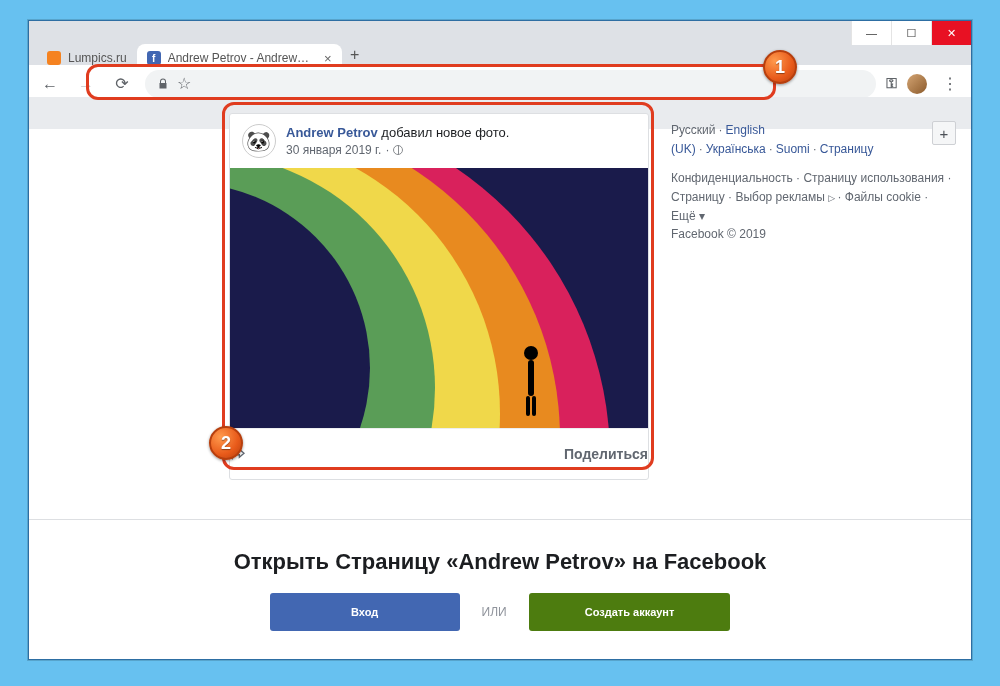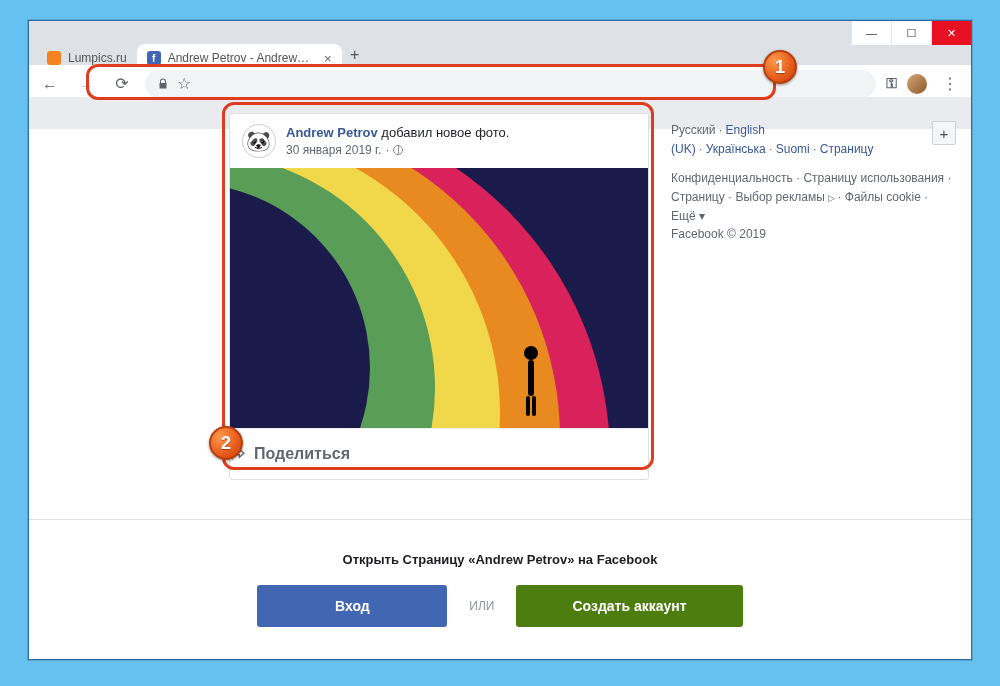--- a/index.html
+++ b/index.html
@@ -53,39 +53,39 @@
   .r2 { width:640px; height:640px; left:-310px; top:-50px; background:#e88a1f; }
   .r3 { width:560px; height:560px; left:-290px; top:-35px; background:#f0d84a; }
   .r4 { width:470px; height:470px; left:-265px; top:-15px; background:#5a9d57; }
   .r5 { width:370px; height:370px; left:-230px; top:15px;  background:#1a1b4b; }
   .silhouette { position:absolute; right:105px; bottom:10px; width:24px; height:72px; }
   .silhouette .head { width:14px; height:14px; background:#000; border-radius:50%; margin:0 auto; }
   .silhouette .body { width:6px; height:36px; background:#000; margin:0 auto; border-radius:3px; }
   .silhouette .legs { display:flex; justify-content:center; gap:2px; }
   .silhouette .legs span { width:4px; height:20px; background:#000; border-radius:2px; }
 
-  .postfoot { display:flex; align-items:center; justify-content:flex-start; gap:8px; height:51px; color:#616770; font-size:16px; font-weight:600; border-top:1px solid #eceef0; }
+  .postfoot { display:flex; align-items:center; justify-content:space-between; gap:8px; height:51px; color:#616770; font-size:14px; font-weight:600; border-top:1px solid #eceef0; }
   .shareicon { width:16px; height:16px; }
 
   
   .sidebar { position:absolute; left:642px; top:24px; width:285px; font-size:12px; color:#385898; }
   .langs { line-height:1.6; }
   .langs a { color:#385898; }
   .langs .sep { color:#616770; margin:0 3px; }
   .langs .muted { color:#616770; }
   .plusbox { float:right; width:24px; height:24px; border:1px solid #ced0d4; background:#f5f6f7; display:flex; align-items:center; justify-content:center; color:#4b4f56; font-size:15px; border-radius:2px; }
   .footer { margin-top:10px; color:#616770; line-height:1.55; }
   .footer a { color:#616770;margin-top:44px; }
   .footer .tri { font-size:9px; letter-spacing:-1px; }
 
   
   .cta { position:absolute; left:0; right:0; bottom:0; height:140px; border-top:1px solid #dddfe2; background:#fff; display:flex; flex-direction:column; align-items:center; justify-content:center; gap:18px; }
-  .cta h2 { font-size:13px; color:#1c1e21; font-weight:bold; }
+  .cta h2 { font-size:22px; color:#1c1e21; font-weight:bold; }
   .cta .btns { display:flex; align-items:center; gap:22px; }
-  .btn { padding:13px 56px; color:#fff; font-size:14px; font-weight:bold; border-radius:3px; min-width:190px; text-align:center; }
+  .btn { padding:13px 56px; color:#fff; font-size:11px; font-weight:bold; border-radius:3px; min-width:190px; text-align:center; }
   .btn.login { background:#4267B2; }
   .btn.signup{ background:#4d7c0f; }
   .or { color:#90949c; font-size:12px; }
 
   
   .annot { position:absolute; border:3px solid #e03c1f; border-radius:12px; pointer-events:none; }
   .annot1 { left:86px; top:64px; width:690px; height:36px; }
   .annot2 { left:222px; top:102px; width:432px; height:368px; }
   .badge { position:absolute; width:34px; height:34px; border-radius:50%; background:radial-gradient(circle at 32% 30%,#ff9a4d,#e85a1a 60%,#b63f0e); border:2px solid #b63f0e; color:#fff; font-size:18px; font-weight:bold; display:flex; align-items:center; justify-content:center; box-shadow:0 1px 3px rgba(0,0,0,.4); text-shadow:0 1px 1px rgba(0,0,0,.4); }
   .badge1 { left:763px; top:50px; }

